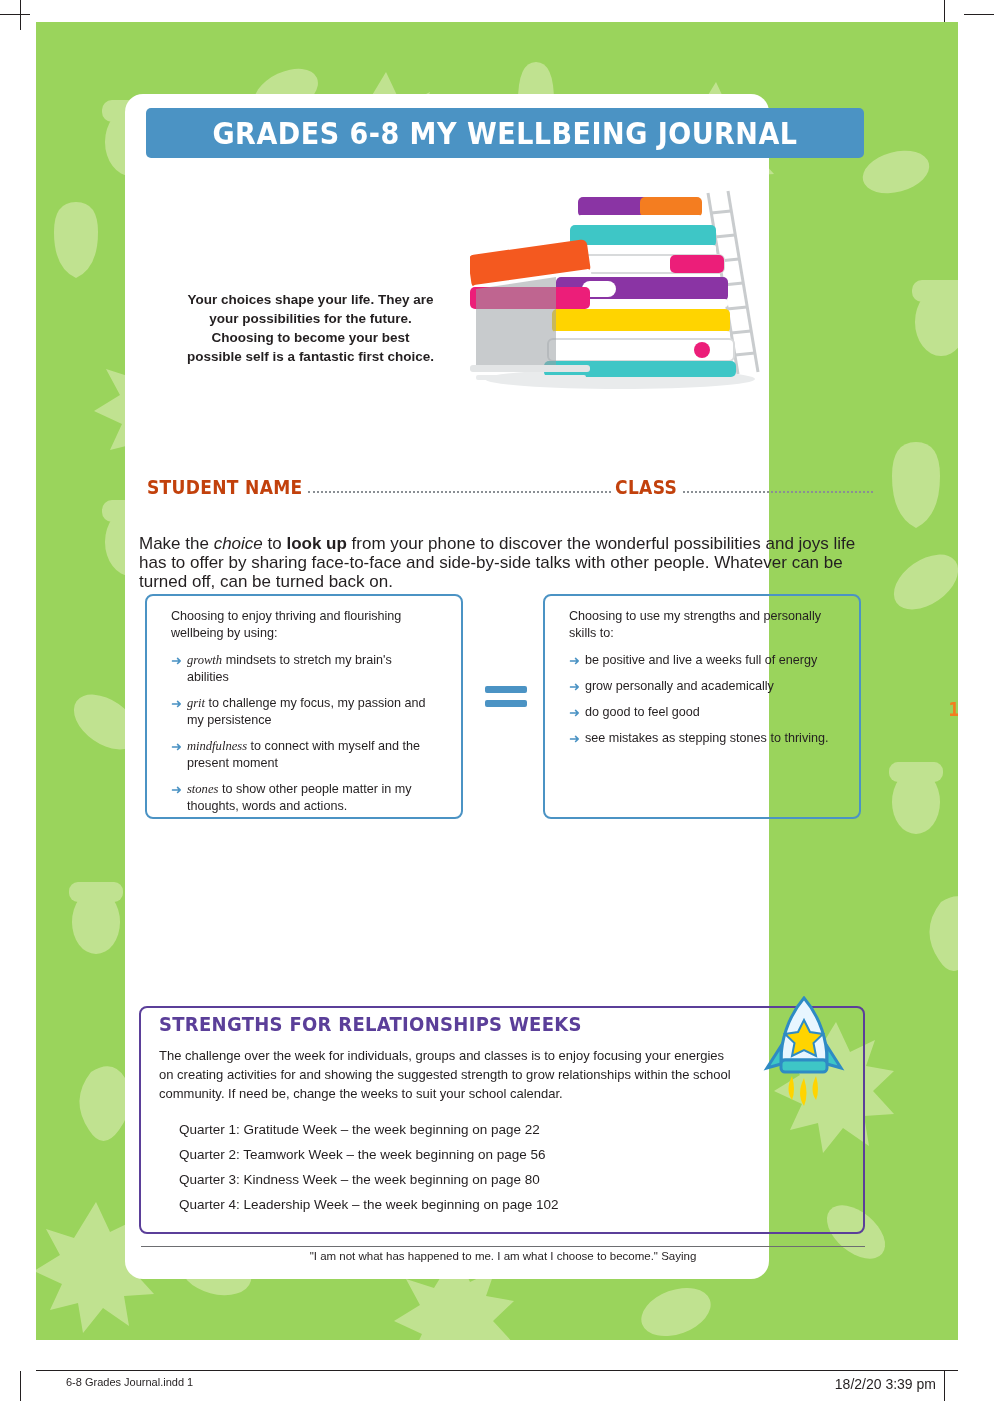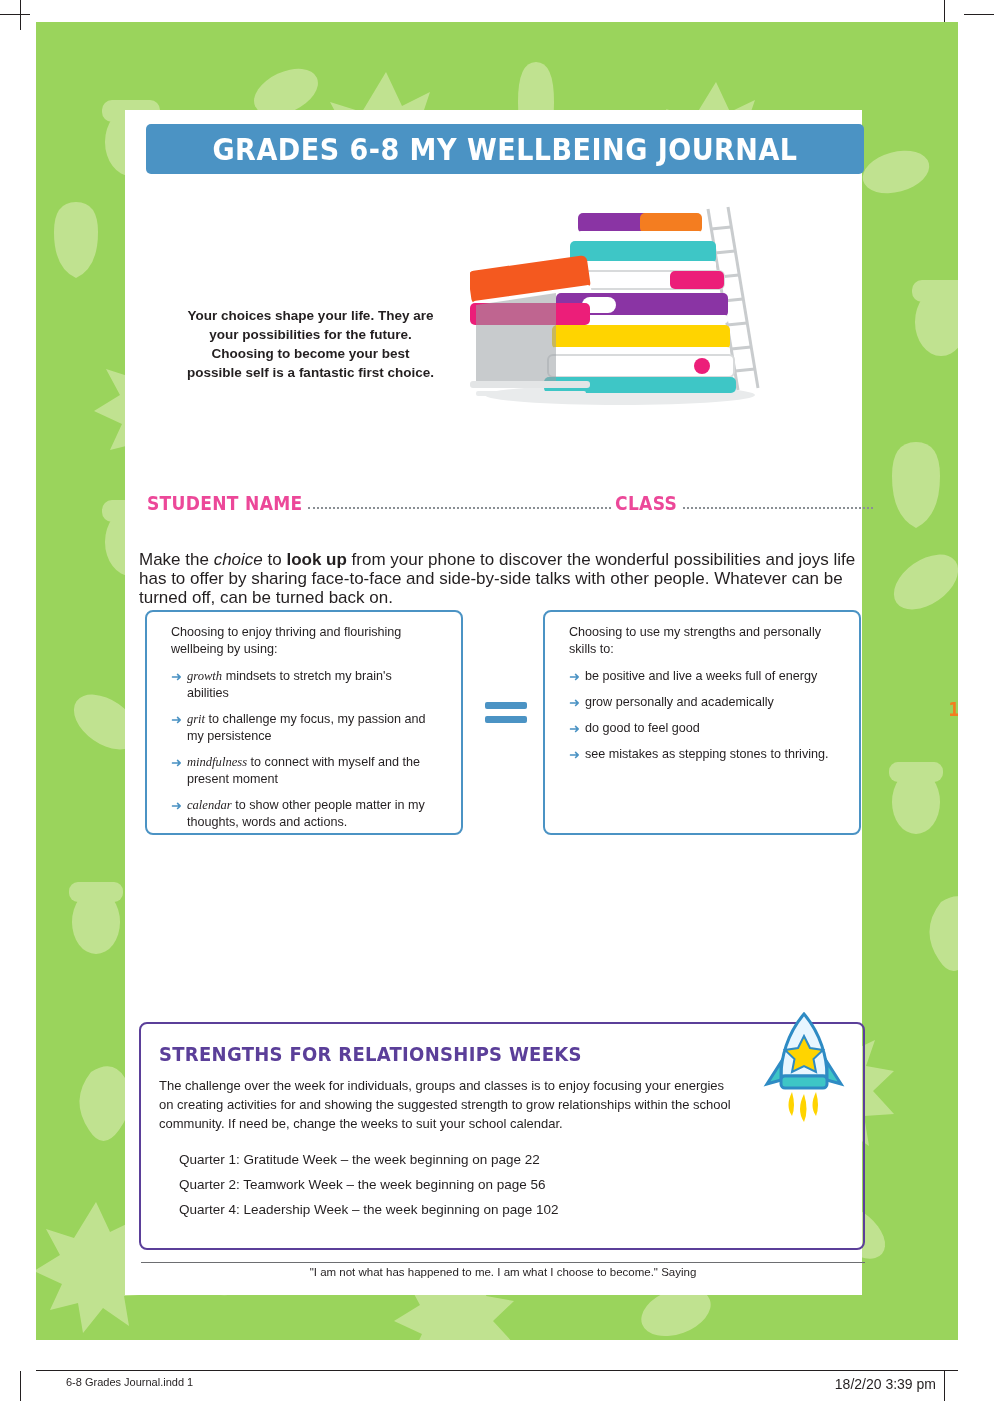--- a/index.html
+++ b/index.html
@@ -20,22 +20,23 @@
   
   .green{
     position:absolute;left:36px;top:22px;width:922px;height:1318px;
     background:#9ad45c;
     overflow:hidden;
   }
   .leaves{position:absolute;left:0;top:0;width:100%;height:100%;opacity:.45;}
 
   
   .card{
-    position:absolute;left:125px;top:110px;width:737px;height:1185px;
+    position:absolute;left:125px;top:94px;width:644px;height:1185px;
     background:#ffffff;
+    border-radius:18px;
   }
 
   
   .pagetab{
     position:absolute;left:900px;top:668px;width:36px;height:38px;
     color:#f47d20;font-weight:bold;font-size:19px;
     display:flex;align-items:center;justify-content:center;
     font-family:"DejaVu Sans Mono", monospace;
   }
 
@@ -61,21 +62,21 @@
     position:absolute;left:58px;top:196px;width:255px;
     text-align:center;font-size:13.5px;line-height:19px;font-weight:bold;color:#231f20;
   }
 
   
   .books{position:absolute;left:345px;top:95px;width:290px;height:230px;}
 
   
   .namerow{position:absolute;left:22px;top:382px;width:730px;height:26px;}
   .lbl{
-    color:#ec4899;font-size:19px;font-weight:bold;text-transform:uppercase;
+    color:#c2410c;font-size:19px;font-weight:bold;text-transform:uppercase;
     font-family:"DejaVu Sans Condensed","Liberation Sans",sans-serif;
     letter-spacing:.3px;white-space:nowrap;
   }
   .dotline{
     flex:1;border-bottom:2px dotted #8a8f94;margin:0 4px 5px 6px;height:14px;
   }
 
   .para{
     position:absolute;left:14px;top:440px;width:730px;
     font-size:17px;line-height:19px;color:#231f20;
@@ -94,21 +95,21 @@
   .bul .arw{color:#4b93c4;margin-right:5px;font-size:13px;line-height:17px;}
   .bul em{font-style:italic;font-family:Liberation Serif, serif;}
   .equals{
     position:absolute;left:340px;top:92px;width:42px;
   }
   .equals div{height:7px;background:#4b93c4;border-radius:2px;margin-bottom:7px;}
 
   
   .strength{
     position:absolute;left:14px;top:912px;width:726px;height:228px;
-    border:2px solid #5b3f99;border-radius:8px;box-sizing:border-box;padding:18px 18px;
+    border:2px solid #5b3f99;border-radius:8px;box-sizing:border-box;padding:4px 18px;
   }
   .strength h2{
     margin:0 0 10px 0;color:#5b3f99;font-size:20px;text-transform:uppercase;
     font-family:"DejaVu Sans Condensed","Liberation Sans",sans-serif;letter-spacing:.3px;
   }
   .strength p.body{margin:0 0 14px 0;font-size:13px;line-height:19px;width:580px;color:#231f20;}
   .qline{font-size:13.5px;line-height:25px;color:#231f20;margin-left:20px;}
 
   .rocket{position:absolute;right:14px;top:-14px;width:90px;height:120px;}
 
@@ -268,21 +269,21 @@
         <div class="bul">
           <span class="arw">➜</span>
           <span><em>grit</em><span> to challenge my focus, my passion and my persistence</span></span>
         </div>
         <div class="bul">
           <span class="arw">➜</span>
           <span><em>mindfulness</em><span> to connect with myself and the present moment</span></span>
         </div>
         <div class="bul">
           <span class="arw">➜</span>
-          <span><em>calendar</em><span> to show other people matter in my thoughts, words and actions.</span></span>
+          <span><em>stones</em><span> to show other people matter in my thoughts, words and actions.</span></span>
         </div>
       </div>
 
       <div class="equals">
         <div></div>
           <div></div>
       </div>
 
       <div class="box right">
         <p class="lead">Choosing to use my strengths and personally skills to:</p>
@@ -303,20 +304,21 @@
           <span>see mistakes as stepping stones to thriving.</span>
         </div>
       </div>
     </div>
 
     <div class="strength">
       <h2>STRENGTHS FOR RELATIONSHIPS WEEKS</h2>
       <p class="body">The challenge over the week for individuals, groups and classes is to enjoy focusing your energies on creating activities for and showing the suggested strength to grow relationships within the school community. If need be, change the weeks to suit your school calendar.</p>
       <div class="qline">Quarter 1: Gratitude Week – the week beginning on page 22</div>
       <div class="qline">Quarter 2: Teamwork Week – the week beginning on page 56</div>
+      <div class="qline">Quarter 3: Kindness Week – the week beginning on page 80</div>
       <div class="qline">Quarter 4: Leadership Week – the week beginning on page 102</div>
 
       <svg class="rocket" viewBox="0 0 90 120">
         <path d="M45 4 C62 24 68 48 68 66 L22 66 C22 48 28 24 45 4 Z" fill="#e8f6ff" stroke="#2e8bc4" stroke-width="3"></path>
         <path d="M22 52 L8 74 L22 70 Z" fill="#3ec6c6" stroke="#2e8bc4" stroke-width="3"></path>
         <path d="M68 52 L82 74 L68 70 Z" fill="#3ec6c6" stroke="#2e8bc4" stroke-width="3"></path>
         <rect x="22" y="66" width="46" height="12" rx="4" fill="#3ec6c6" stroke="#2e8bc4" stroke-width="3"></rect>
         <path d="M45 26 l6 12 13 2 -9.5 9 2.5 13 -12 -6 -12 6 2.5 -13 -9.5 -9 13 -2 Z" fill="#ffd400" stroke="#2e8bc4" stroke-width="2"></path>
         <path d="M33 82 q4 14 0 24 q-7 -10 0 -24z" fill="#ffd400"></path>
         <path d="M45 84 q5 16 0 28 q-8 -12 0 -28z" fill="#ffd400"></path>

